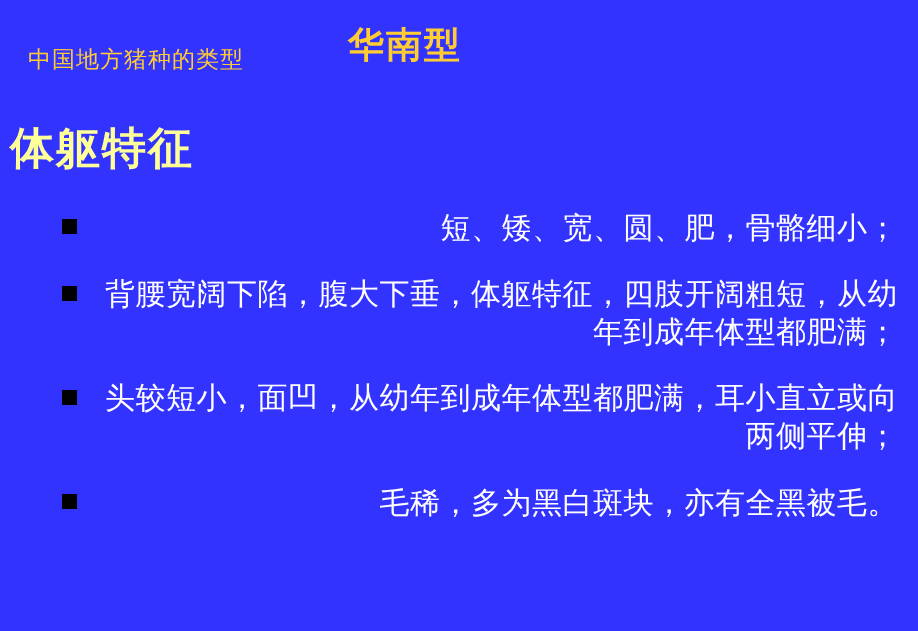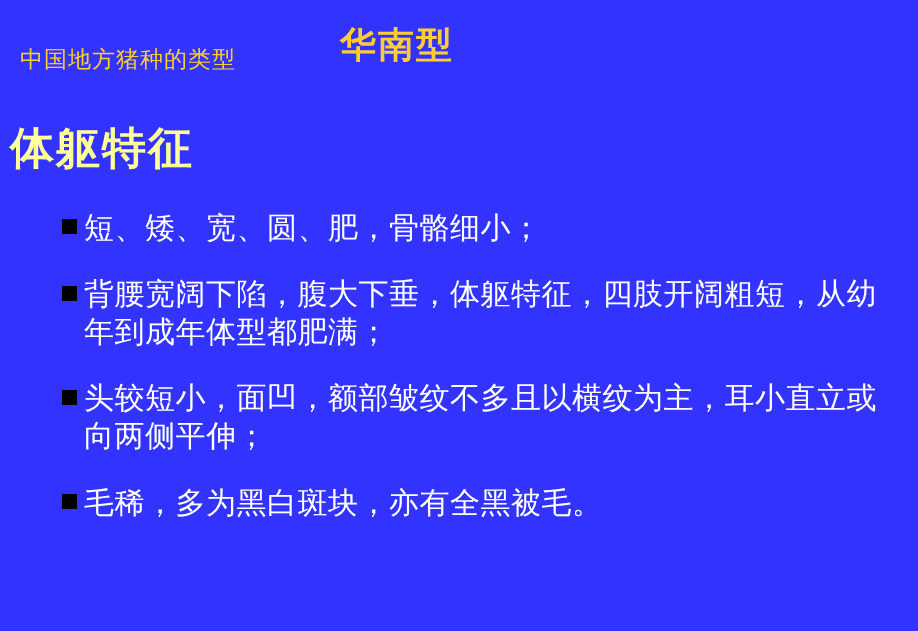--- a/index.html
+++ b/index.html
@@ -18,21 +18,21 @@
     width: 918px;
     height: 631px;
     background: #3333FF;
     box-sizing: border-box;
     overflow: hidden;
   }
 
   
   #header {
     position: absolute;
-    left: 8px;
+    left: 16px;
     top: 0;
     width: 819px;
     height: 110px;
   }
   .kicker {
     position: absolute;
     left: 12px;
     top: 44px;
     font-size: 23px;
     line-height: 30px;
@@ -79,21 +79,21 @@
   .bullet-item {
     position: relative;
     padding-left: 24px;
     margin-bottom: 28px;
     color: #FFFFFF;
     font-size: 30px;
     line-height: 39px;
     font-family: "DejaVu Serif", "Liberation Serif", serif;
     font-weight: 400;
     letter-spacing: 0.5px;
-    text-align: left;
+    text-align: right;
   }
   .bullet-item:last-child {
     margin-bottom: 0;
   }
   .bullet-marker {
     position: absolute;
     left: 2px;
     top: 11px;
     width: 15px;
     height: 15px;
@@ -126,21 +126,21 @@
       <span class="bullet-text">短、矮、宽、圆、肥，骨骼细小；</span>
     </div>
 
     <div class="bullet-item two-line">
       <span class="bullet-marker"></span>
       <span class="bullet-text">背腰宽阔下陷，腹大下垂，体躯特征，四肢开阔粗短，从幼年到成年体型都肥满；</span>
     </div>
 
     <div class="bullet-item two-line">
       <span class="bullet-marker"></span>
-      <span class="bullet-text">头较短小，面凹，额部皱纹不多且以横纹为主，耳小直立或向两侧平伸；</span>
+      <span class="bullet-text">头较短小，面凹，从幼年到成年体型都肥满，耳小直立或向两侧平伸；</span>
     </div>
 
     <div class="bullet-item">
       <span class="bullet-marker"></span>
       <span class="bullet-text">毛稀，多为黑白斑块，亦有全黑被毛。</span>
     </div>
 
   </div>
 </div>
 

